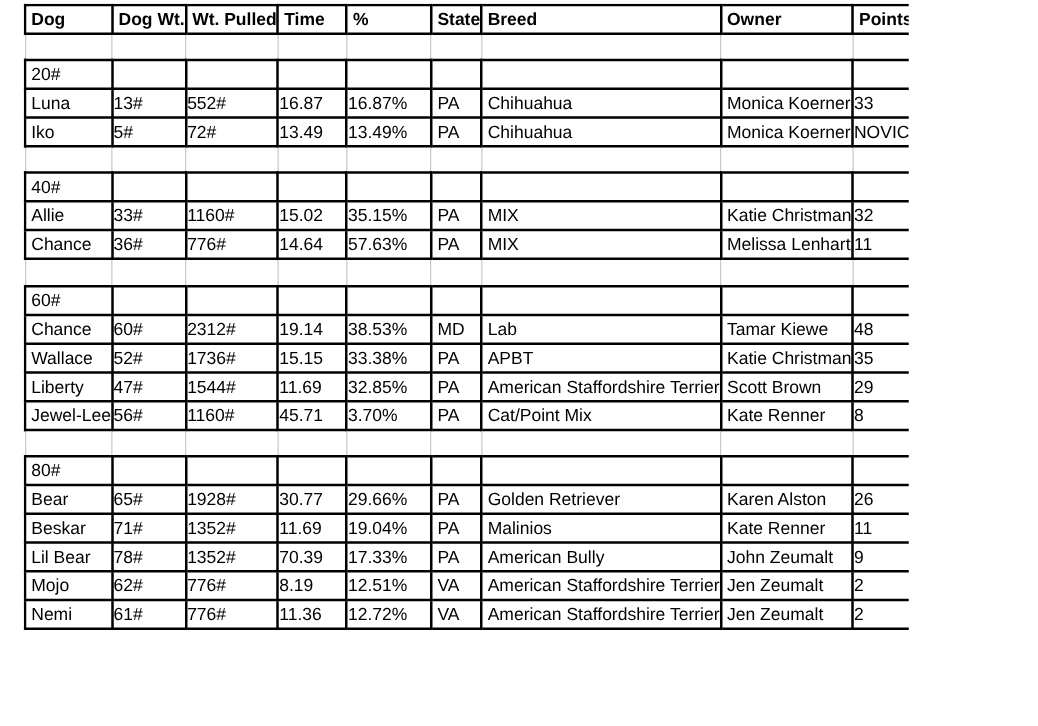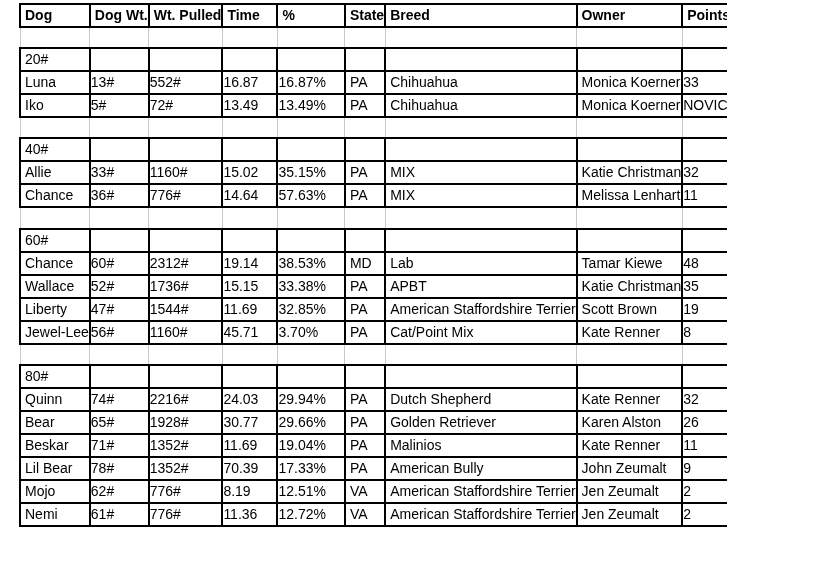--- a/index.html
+++ b/index.html
@@ -208,21 +208,21 @@
         </tr>
         <tr class="solid">
           <td class="align-left">Liberty</td>
           <td class="align-center">47#</td>
           <td class="align-center">1544#</td>
           <td class="align-right">11.69</td>
           <td class="align-right">32.85%</td>
           <td class="align-left">PA</td>
           <td class="align-left">American Staffordshire Terrier</td>
           <td class="align-left">Scott Brown</td>
-          <td class="align-center">19</td>
+          <td class="align-center">29</td>
         </tr>
         <tr class="solid">
           <td class="align-left">Jewel-Lee</td>
           <td class="align-center">56#</td>
           <td class="align-center">1160#</td>
           <td class="align-right">45.71</td>
           <td class="align-right">3.70%</td>
           <td class="align-left">PA</td>
           <td class="align-left">Cat/Point Mix</td>
           <td class="align-left">Kate Renner</td>
@@ -242,31 +242,20 @@
         <tr class="solid">
           <td class="align-left section-label">80#</td>
           <td></td>
           <td></td>
           <td></td>
           <td></td>
           <td></td>
           <td></td>
           <td></td>
           <td></td>
-        </tr>
-        <tr class="solid">
-          <td class="align-left">Quinn</td>
-          <td class="align-center">74#</td>
-          <td class="align-center">2216#</td>
-          <td class="align-right">24.03</td>
-          <td class="align-right">29.94%</td>
-          <td class="align-left">PA</td>
-          <td class="align-left">Dutch Shepherd</td>
-          <td class="align-left">Kate Renner</td>
-          <td class="align-center">32</td>
         </tr>
         <tr class="solid">
           <td class="align-left">Bear</td>
           <td class="align-center">65#</td>
           <td class="align-center">1928#</td>
           <td class="align-right">30.77</td>
           <td class="align-right">29.66%</td>
           <td class="align-left">PA</td>
           <td class="align-left">Golden Retriever</td>
           <td class="align-left">Karen Alston</td>

